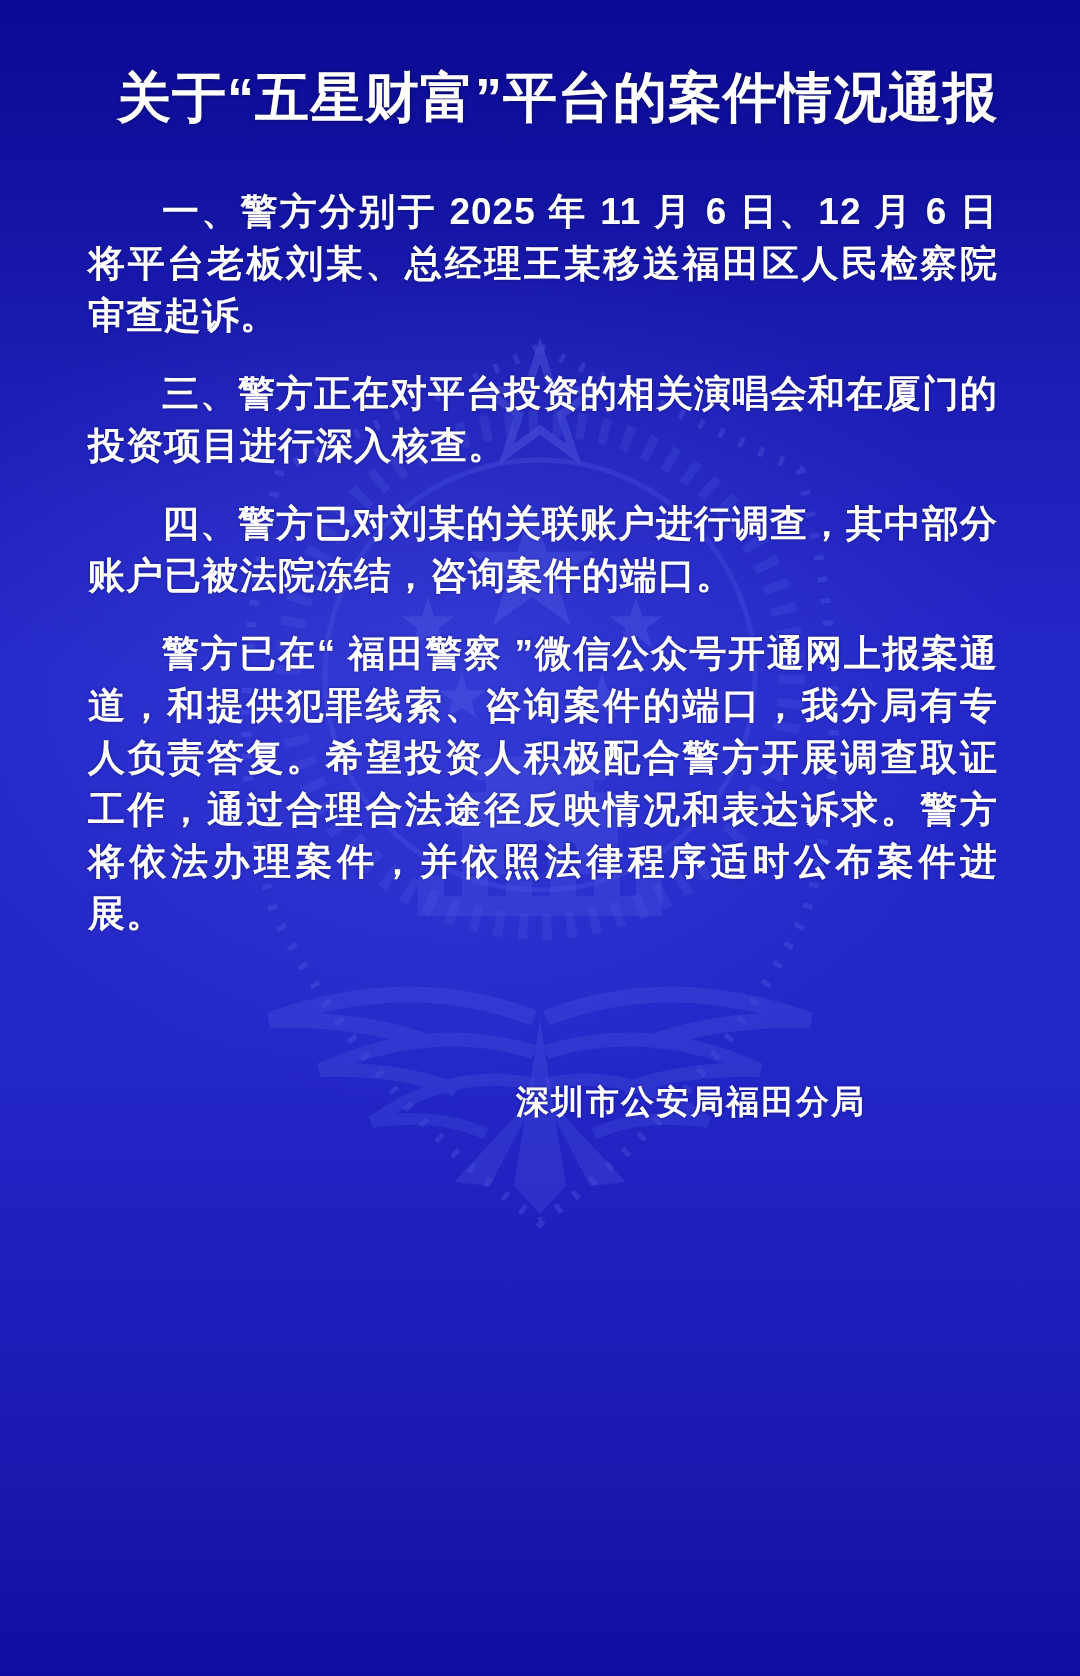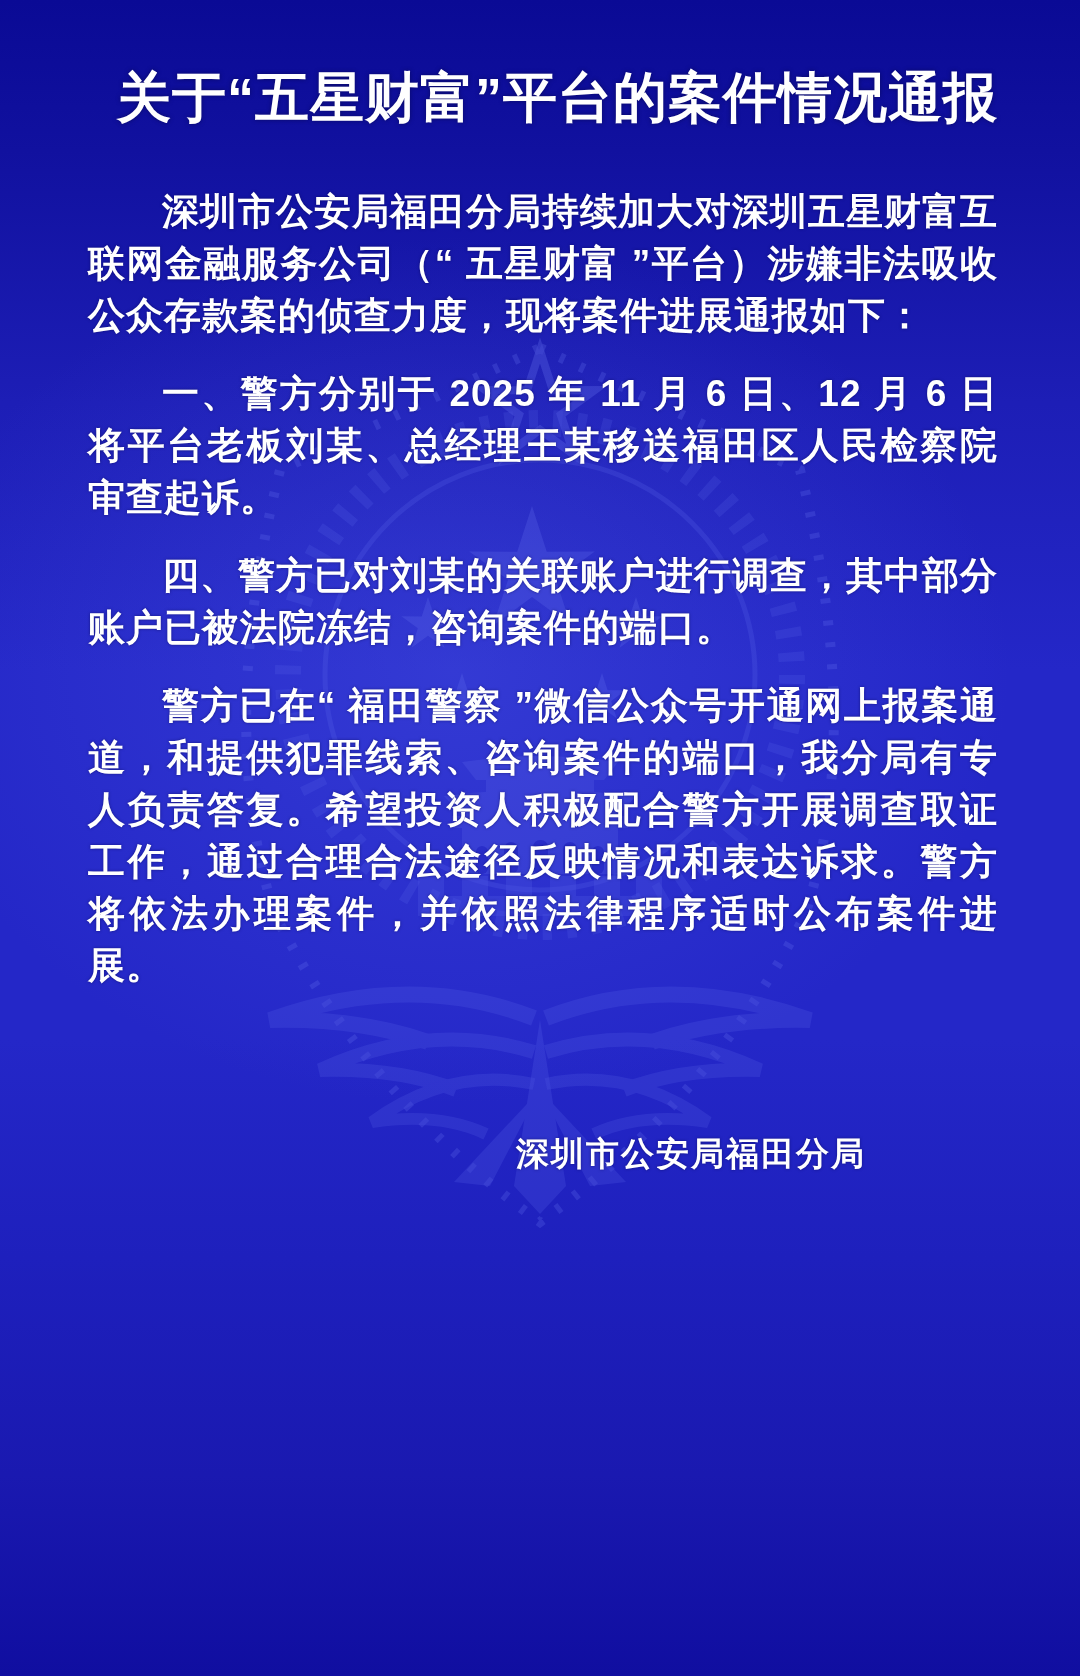--- a/index.html
+++ b/index.html
@@ -110,22 +110,22 @@
         <path d="M430,760 L344,852 L380,856 Z"></path>
         <path d="M430,760 L516,852 L480,856 Z"></path>
       </g>
     </g>
   </svg>
 
   <div class="content">
     <h1 class="title">关于“五星财富”平台的案件情况通报</h1>
 
     <div class="body">
-      <p class="para">深圳市公安局福田分局持续加大对深圳五星财富互联网金融服务公司（“ 五星财富 ”平台）涉嫌非法吸收公众存款案的侦查力度，现将案件进展通报如下：</p>
       <p class="para">一、警方分别于 2025 年 11 月 6 日、12 月 6 日将平台老板刘某、总经理王某移送福田区人民检察院审查起诉。</p>
+      <p class="para">三、警方正在对平台投资的相关演唱会和在厦门的投资项目进行深入核查。</p>
       <p class="para">四、警方已对刘某的关联账户进行调查，其中部分账户已被法院冻结，咨询案件的端口。</p>
       <p class="para">警方已在“ 福田警察 ”微信公众号开通网上报案通道，和提供犯罪线索、咨询案件的端口，我分局有专人负责答复。希望投资人积极配合警方开展调查取证工作，通过合理合法途径反映情况和表达诉求。警方将依法办理案件，并依照法律程序适时公布案件进展。</p>
     </div>
 
     <div class="signature">
       <div>深圳市公安局福田分局</div>
     </div>
   </div>
 
 </div>

